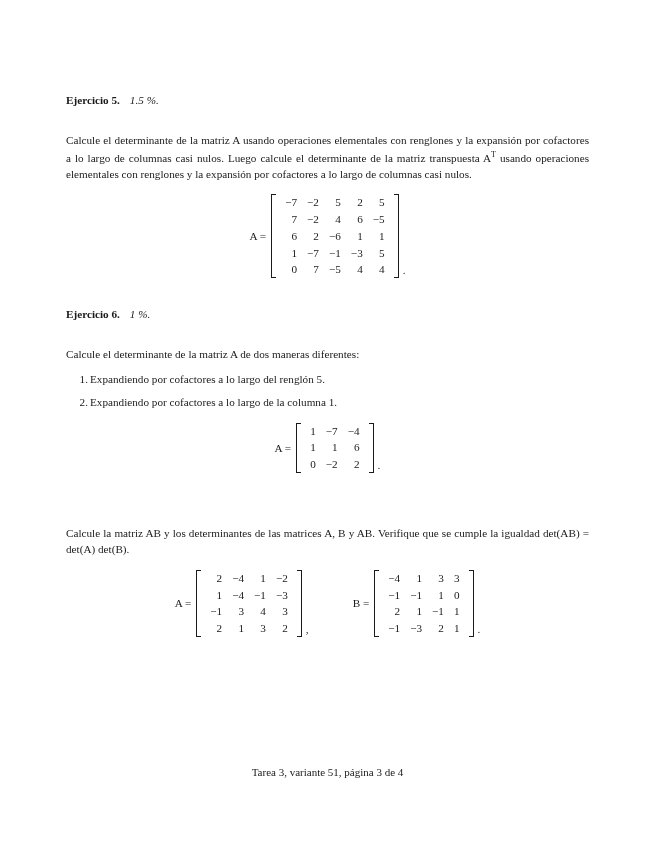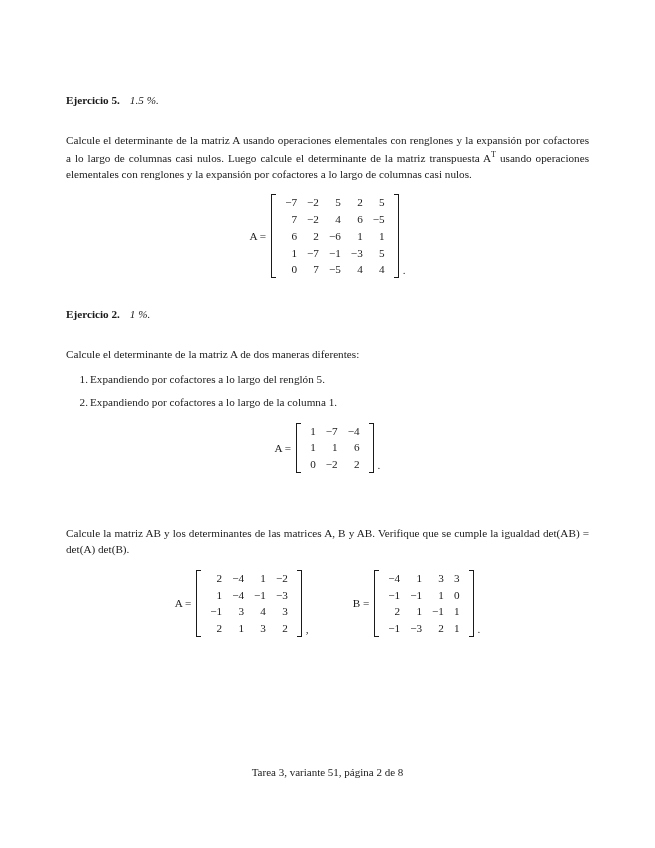--- a/index.html
+++ b/index.html
@@ -206,21 +206,21 @@
           </span>
           <span class="period">.</span>
         </div>
       </div>
     </div>
 
     <div class="gap-md"></div>
 
     <div class="ex-block">
       <div class="ex-head">
-        <span class="ex-title">Ejercicio 2.</span><span class="ex-points">1 %.</span>
+        <span class="ex-title">Ejercicio 6.</span><span class="ex-points">1 %.</span>
       </div>
       <div class="ex-text">Calcule el determinante de la matriz A de dos maneras diferentes:</div>
       <ul class="enum">
         <li>
           <span class="num">1.</span>
           <span>Expandiendo por cofactores a lo largo del renglón 5.</span>
         </li>
         <li>
           <span class="num">2.</span>
           <span>Expandiendo por cofactores a lo largo de la columna 1.</span>
@@ -345,14 +345,14 @@
                 <span></span>
               </span>
           </span>
           <span class="period">.</span>
         </div>
       </div>
     </div>
 
   </div>
 
-  <div class="footer">Tarea 3, variante 51, página 2 de 8</div>
+  <div class="footer">Tarea 3, variante 51, página 3 de 4</div>
 </div>
 
 </body></html>

